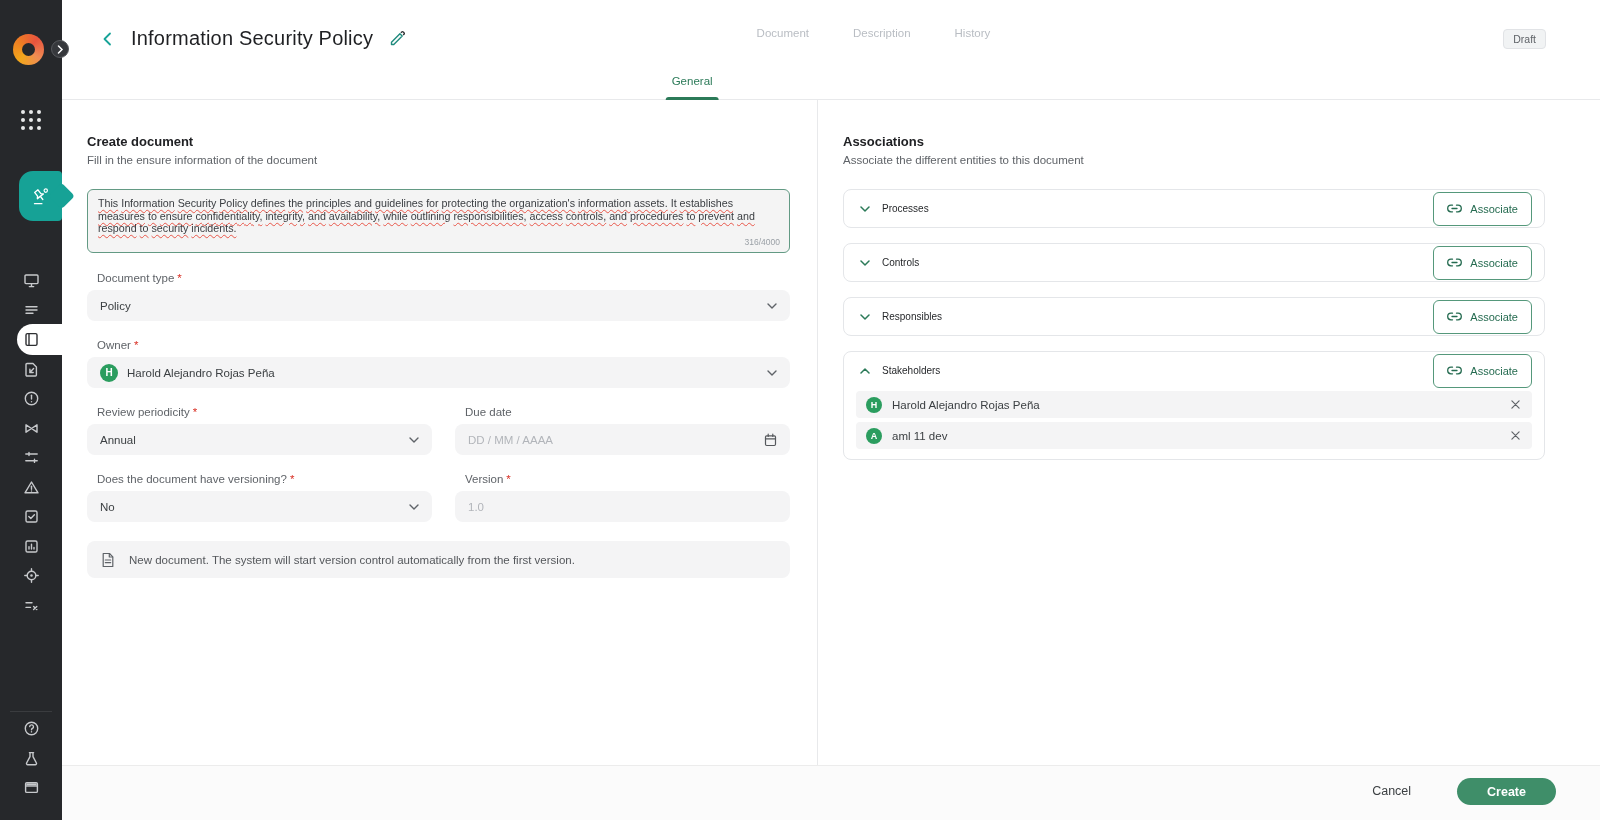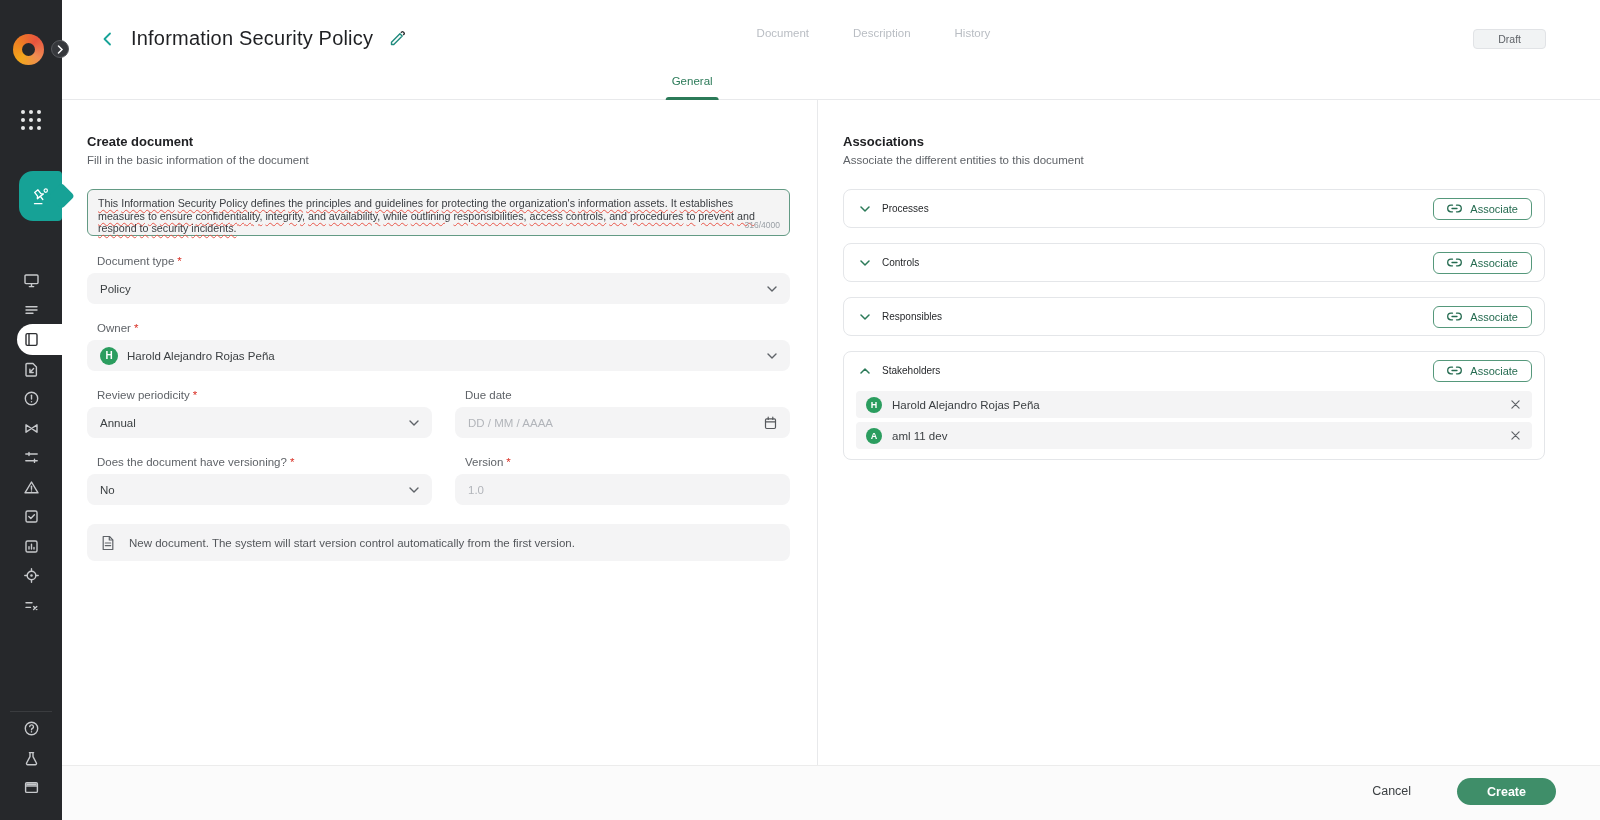--- a/index.html
+++ b/index.html
@@ -32,39 +32,39 @@
   .side-divider { position:absolute; bottom:108px; left:10px; right:10px; height:1px; background:#3a3c3f; }
 
   
   .content { position:absolute; left:62px; top:0; right:0; bottom:0; display:flex; flex-direction:column; background:#fff; }
   .c-header { position:relative; height:100px; border-bottom:1px solid #e8e9eb; flex:0 0 auto; }
   .title-row { position:absolute; left:34px; top:27px; display:flex; align-items:center; gap:13px; }
   .back-btn { width:22px; height:22px; display:flex; align-items:center; justify-content:center; }
   .page-title { font-size:20px; font-weight:500; color:#1f2023; letter-spacing:.2px; }
   .edit-btn { width:22px; height:22px; display:flex; align-items:center; justify-content:center; }
   .chip { position:absolute; right:54px; top:29px; background:#f1f3f4; border:1px solid #e1e3e6; border-radius:4px;
-          font-size:10.5px; color:#5f6368; padding:3px 24px;margin-left:36px; }
+          font-size:10.5px; color:#5f6368; padding:3px 9px;margin-left:36px; }
   .tabbar { position:absolute; bottom:-1px; left:50%; transform:translateX(-50%); display:flex; gap:32px; }
   .tab { position:relative; padding:0 6px 13px; font-size:11.5px; color:#b9bdc3; cursor:default; }
   .tab.active { color:#2b7a58; font-weight:500;margin-top:48px; }
   .tab.active::after { content:''; position:absolute; left:0; right:0; bottom:0; height:3px; background:#2b7a58; border-radius:3px 3px 0 0; }
 
   .main { flex:1 1 auto; display:flex; min-height:0; }
   .pane-left { width:755px; flex:0 0 auto; padding:34px 27px 0 25px; }
   .v-divider { width:1px; background:#e8e9eb; flex:0 0 auto; }
   .pane-right { flex:1 1 auto; padding:34px 55px 0 25px; }
 
   .sec-heading { font-size:13px; font-weight:700; color:#202124; margin-bottom:5px; }
   .sec-sub { font-size:11.5px; color:#5f6368; margin-bottom:23px; }
 
   .label { font-size:11.5px; color:#5f6368; margin:0 0 6px 10px; }
   .label .opt { color:#80868b; }
   .req { color:#d93025; margin-left:3px; }
 
-  .desc-box { position:relative; height:47px; background:#f4f4f4; border:1.3px solid #639a84; border-radius:6px;
+  .desc-box { position:relative; height:64px; background:#f4f4f4; border:1.3px solid #639a84; border-radius:6px;
               padding:7px 10px; font-size:10.7px; line-height:12.6px; color:#3a3d41; margin-bottom:19px; }
   .desc-box .counter { position:absolute; right:9px; bottom:3px; font-size:8.5px; color:#9aa0a6;text-align:right; }
   .sp { text-decoration:underline; text-decoration-style:wavy; text-decoration-color:#e8564a;
         text-decoration-thickness:1px; text-underline-offset:2px; }
 
   .group { margin-bottom:18px; }
   .field { height:31px; background:#f4f4f5; border-radius:8px; display:flex; align-items:center;
            padding:0 13px; font-size:11.5px; color:#3c4043; }
   .field .chev { margin-left:auto; }
   .field.ghost { color:#b2b5ba; }
@@ -75,21 +75,21 @@
                  display:flex; align-items:center; justify-content:center; margin-right:9px; flex:0 0 auto; }
 
   .banner { margin-top:19px; height:37px; background:#f4f4f5; border-radius:8px; display:flex; align-items:center;
             gap:14px; padding:0 14px; font-size:11.5px; color:#54575b; }
 
   
   .card { border:1px solid #e4e6e9; border-radius:8px; margin-bottom:15px; background:#fff; }
   .card-head { height:37px; display:flex; align-items:center; padding:0 12px 0 16px; }
   .card-head .caret { margin-right:12px; display:flex; }
   .card-label { font-size:10px; font-weight:500; color:#26282b; }
-  .assoc-btn { margin-left:auto; height:22px; border:1px solid #55987b; border-radius:6px; background:#fff;
+  .assoc-btn { margin-left:auto; height:34px; border:1px solid #55987b; border-radius:6px; background:#fff;
                display:flex; align-items:center; gap:8px; padding:0 13px; font-size:11px; color:#256b50;
                font-family:"Liberation Sans",sans-serif; }
   .card-body { padding:2px 12px 10px; display:flex; flex-direction:column; gap:4px; }
   .assoc-item { height:27px; background:#f4f4f5; border-radius:4px; display:flex; align-items:center; padding:0 10px; }
   .assoc-item .avatar { width:16px; height:16px; border-radius:50%; background:#2b9d5f; color:#fff; font-size:9px;
                         font-weight:700; display:flex; align-items:center; justify-content:center; margin-right:10px; }
   .assoc-item .name { font-size:11.5px; color:#3c4043; }
   .assoc-item .close { margin-left:auto; display:flex; padding:2px; }
 
   
@@ -291,21 +291,21 @@
       <div class="tab">Document</div>
       <div class="tab">Description</div>
       <div class="tab">History</div>
     </div>
   </div>
 
   <div class="main">
 
     <div class="pane-left">
       <div class="sec-heading">Create document</div>
-      <div class="sec-sub">Fill in the basic information of the document</div>
+      <div class="sec-sub">Fill in the ensure information of the document</div>
 
       <div class="desc-box">
         <div><span class="sp">This</span> <span class="sp">Information</span> <span class="sp">Security</span> <span class="sp">Policy</span> <span class="sp">defines</span> <span class="sp">the</span> <span class="sp">principles</span> <span class="sp">and</span> <span class="sp">guidelines</span> <span class="sp">for</span> <span class="sp">protecting</span> <span class="sp">the</span> <span class="sp">organization's</span> <span class="sp">information</span> <span class="sp">assets.</span> <span class="sp">It</span> <span class="sp">establishes</span> <span class="sp">measures</span> <span class="sp">to</span> <span class="sp">ensure</span> <span class="sp">confidentiality,</span> <span class="sp">integrity,</span> <span class="sp">and</span> <span class="sp">availability,</span> <span class="sp">while</span> <span class="sp">outlining</span> <span class="sp">responsibilities,</span> <span class="sp">access</span> <span class="sp">controls,</span> <span class="sp">and</span> <span class="sp">procedures</span> <span class="sp">to</span> <span class="sp">prevent</span> <span class="sp">and</span> <span class="sp">respond</span> <span class="sp">to</span> <span class="sp">security</span> <span class="sp">incidents.</span></div>
         <div class="counter">316/4000</div>
       </div>
 
       <div class="group">
         <div class="label">
           <span>Document type</span><span class="req">*</span>
         </div>

